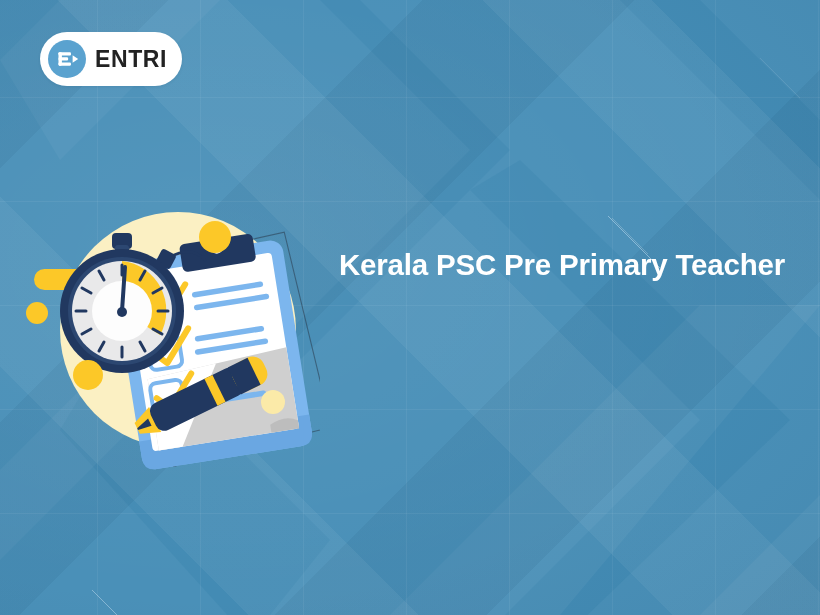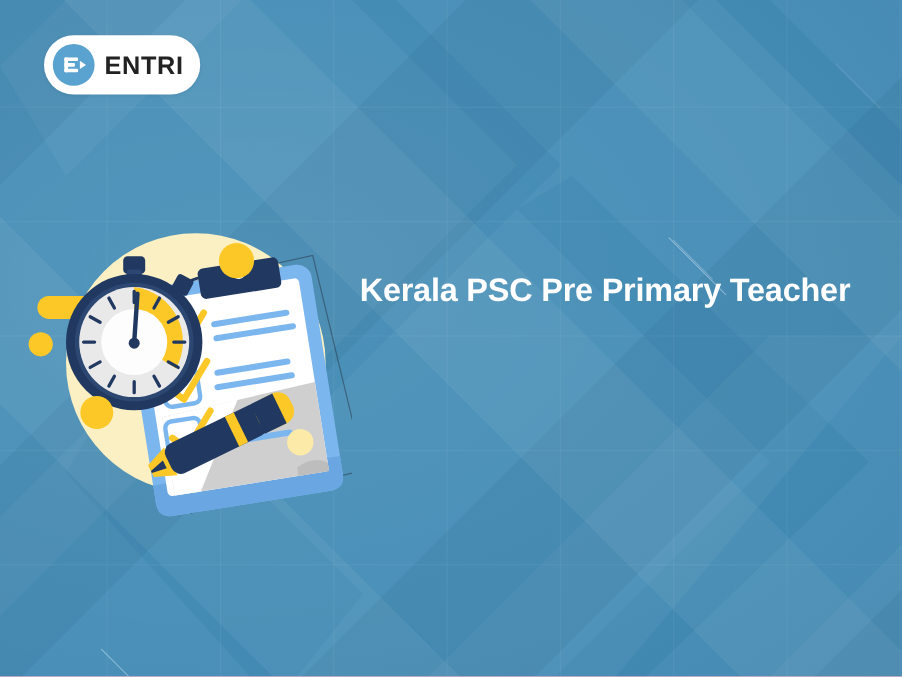--- a/index.html
+++ b/index.html
@@ -107,21 +107,21 @@
     font-weight: bold;
     letter-spacing: 0.6px;
     color: #222222;
     font-family: "Liberation Sans", sans-serif;
     line-height: 1;
   }
 
   
   .headline {
     position: absolute;
-    left: 300px;
+    left: 312px;
     top: 248px;
     width: 500px;
     text-align: center;
     color: #ffffff;
     font-family: "Liberation Sans", sans-serif;
     font-weight: bold;
     font-size: 29.5px;
     letter-spacing: -0.2px;
   }
   .headline .line {

